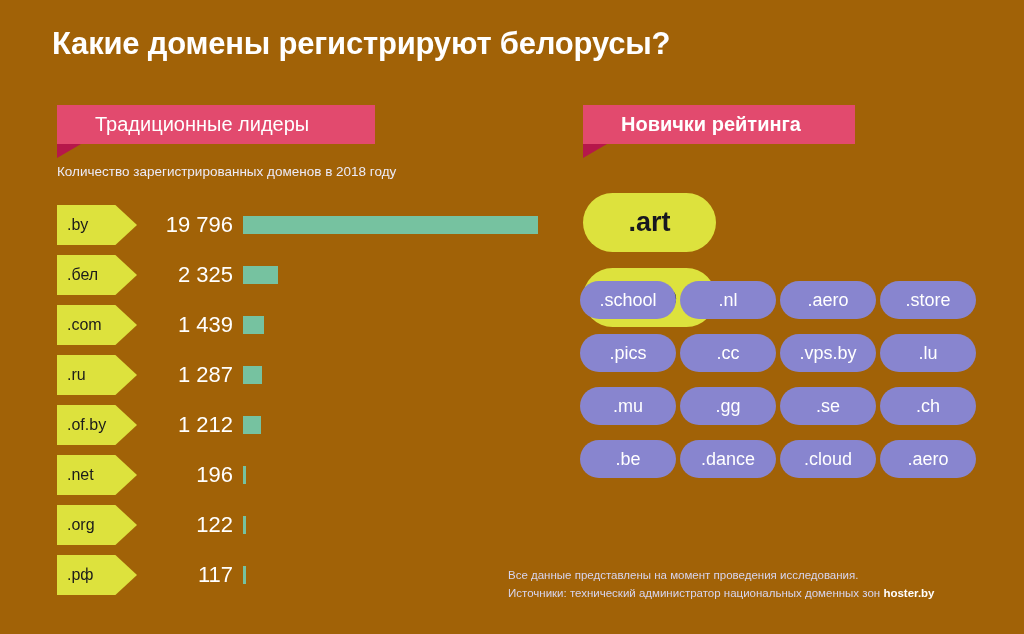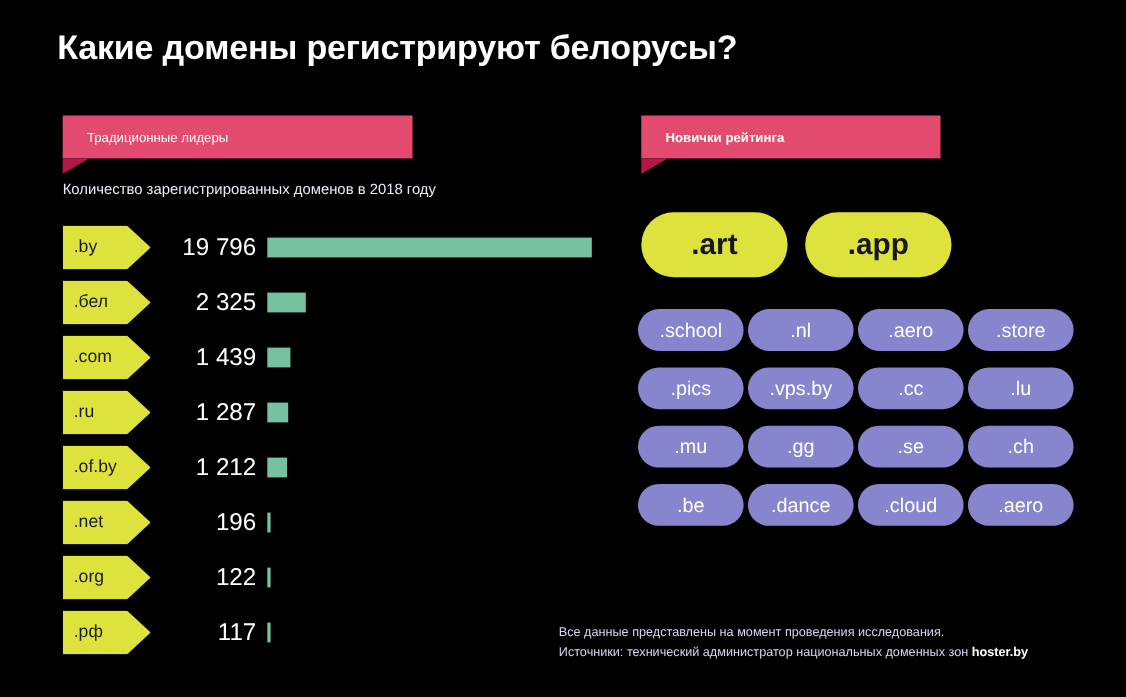--- a/index.html
+++ b/index.html
@@ -14,21 +14,21 @@
     font-family: "Liberation Sans", "DejaVu Sans", sans-serif;
     color: #ffffff;
     position: relative;
   }
 
   .canvas {
     position: absolute;
     left: 0; top: 0;
     width: 1024px;
     height: 634px;
-    background: #000000;
+    background: #a16207;
   }
 
   
   .title {
     position: absolute;
     left: 52px;
     top: 26px;
     font-size: 31px;
     font-weight: bold;
     letter-spacing: -0.2px;
@@ -40,23 +40,24 @@
   .banner {
     position: absolute;
     height: 39px;
     background: #e24a6e;
     display: flex;
     align-items: center;
     padding: 0 22px;
     box-sizing: border-box;
   }
   .banner-label {
-    font-size: 12px;
-    color: #ffffff;
-    white-space: nowrap;
+    font-size: 20px;
+    color: #ffffff;
+    white-space: nowrap;
+    margin-left: 16px;
   }
   .banner-tail {
     position: absolute;
     left: 0;
     top: 39px;
     width: 0;
     height: 0;
     border-left: 24px solid #b6174a;
     border-bottom: 14px solid transparent;
   }
@@ -120,20 +121,21 @@
     background: #76c2a0;
   }
 
   
   .big-pills {
     position: absolute;
     left: 583px;
     top: 193px;
     display: flex;
     gap: 16px;
+    flex-direction: column;
   }
   .big-pill {
     width: 133px;
     height: 59px;
     background: #dde23d;
     border-radius: 30px;
     color: #17171f;
     font-size: 27px;
     font-weight: bold;
     display: flex;
@@ -239,22 +241,22 @@
       <div class="big-pill">.art</div>
       <div class="big-pill">.app</div>
     </div>
 
   <div class="pill-grid">
       <div class="pill">.school</div>
       <div class="pill">.nl</div>
       <div class="pill">.aero</div>
       <div class="pill">.store</div>
       <div class="pill">.pics</div>
+      <div class="pill">.cc</div>
       <div class="pill">.vps.by</div>
-      <div class="pill">.cc</div>
       <div class="pill">.lu</div>
       <div class="pill">.mu</div>
       <div class="pill">.gg</div>
       <div class="pill">.se</div>
       <div class="pill">.ch</div>
       <div class="pill">.be</div>
       <div class="pill">.dance</div>
       <div class="pill">.cloud</div>
       <div class="pill">.aero</div>
     </div>

